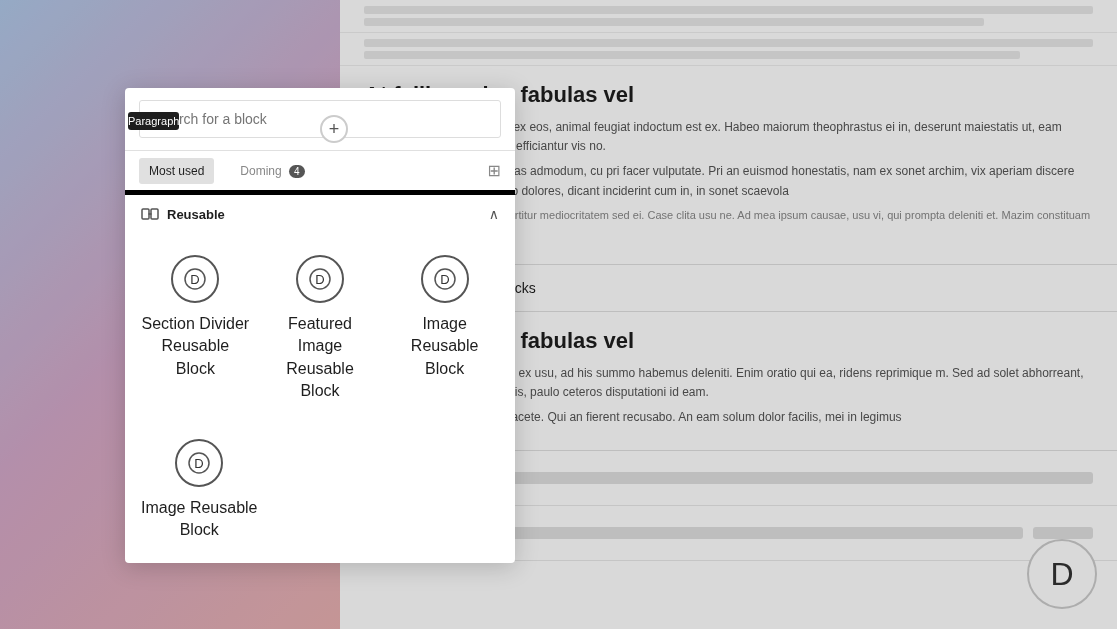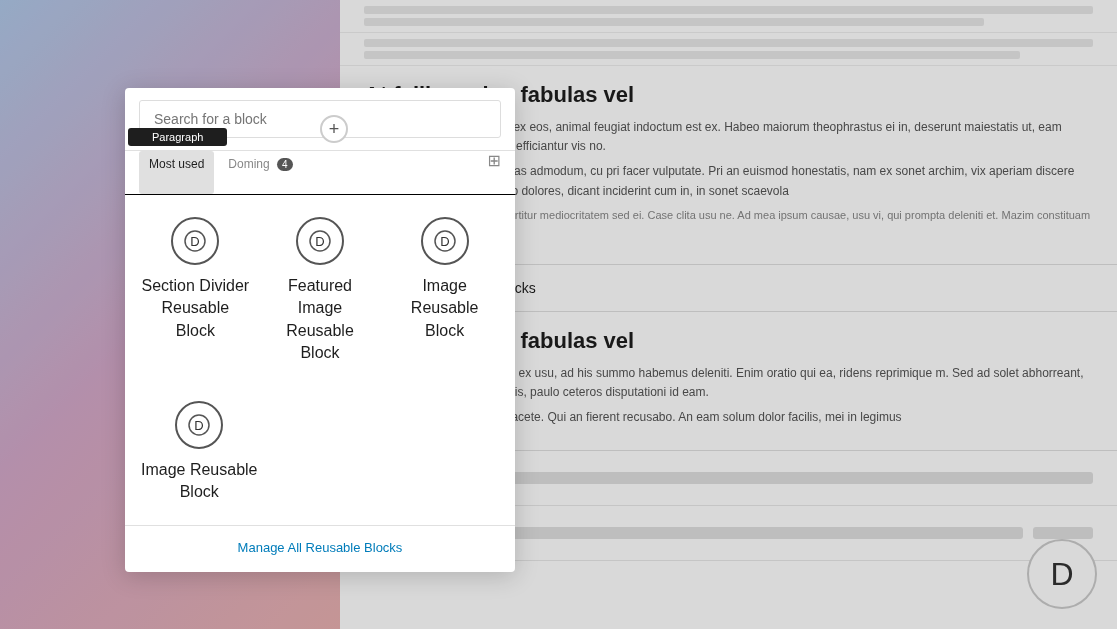--- a/index.html
+++ b/index.html
@@ -127,26 +127,26 @@
       position: absolute;
       top: 0; left: 0;
       width: 100%; height: 100%;
       background: rgba(0,0,0,0.15);
       z-index: 10;
     }
 
     
     .paragraph-tooltip {
       position: absolute;
-      top: 128px;
+      top: 112px;
       left: 128px;
       background: #1e1e1e;
       color: #fff;
       font-size: 11px;
-      padding: 3px 24px;
+      padding: 3px 0;
       border-radius: 3px;
       z-index: 30;
       white-space: nowrap;
     }
 
     
     .bg-text-above {
       position: absolute;
       top: 93px;
       left: 143px;
@@ -201,23 +201,24 @@
       border-radius: 3px;
       font-size: 14px;
       color: #888;
       outline: none;
       background: #fff;
     }
 
     
     .tabs-row {
       display: flex;
+      align-items: center;
       padding: 0 14px;
-      border-bottom: 1px solid #000000;
-      gap: 4px;
+      border-bottom: 5px solid #000000;
+      gap: 16px;
       height: 44px;
     }
 
     .tab-item {
       padding: 6px 10px;
       font-size: 12px;
       color: #888;
       border-radius: 3px;
       cursor: pointer;
       background: transparent;
@@ -431,20 +432,34 @@
     <div class="tab-item active">
       <span>Most used</span>
     </div>
     <div class="tab-item">
       <span>Doming</span>
       <span class="tab-badge">4</span>
     </div>
     <div class="tab-icon">⊞</div>
   </div>
 
+  <div class="section-header">
+    <div class="section-header-left">
+      <span class="reusable-icon">
+
+        <svg width="18" height="18" viewBox="0 0 18 18" fill="none">
+          <rect x="1" y="4" width="7" height="10" rx="1" stroke="#555" stroke-width="1.5" fill="none"></rect>
+          <rect x="10" y="4" width="7" height="10" rx="1" stroke="#555" stroke-width="1.5" fill="none"></rect>
+          <path d="M8 9h2" stroke="#555" stroke-width="1.5" stroke-linecap="round"></path>
+        </svg>
+      </span>
+      <span>Reusable</span>
+    </div>
+    <span class="chevron-icon">∧</span>
+  </div>
 
   <div class="block-grid">
 
     <div class="block-item">
       <div class="block-icon-circle">
         <svg width="22" height="22" viewBox="0 0 22 22">
             <circle cx="11" cy="11" r="10" stroke="#555" stroke-width="1.5" fill="none"></circle>
             <text x="11" y="16" text-anchor="middle" font-size="13" fill="#333">D</text>
           </svg>
       </div>
@@ -477,19 +492,16 @@
       <div class="block-icon-circle">
         <svg width="22" height="22" viewBox="0 0 22 22">
             <circle cx="11" cy="11" r="10" stroke="#555" stroke-width="1.5" fill="none"></circle>
             <text x="11" y="16" text-anchor="middle" font-size="13" fill="#333">D</text>
           </svg>
       </div>
       <div class="block-label">Image Reusable<br>Block</div>
     </div>
   </div>
 
-  <div class="manage-link">
-    <a href="#">Manage All Reusable Blocks</a>
-  </div>
 
 </div>
 
 <div class="d-icon-large">D</div>
 
 </body></html>

